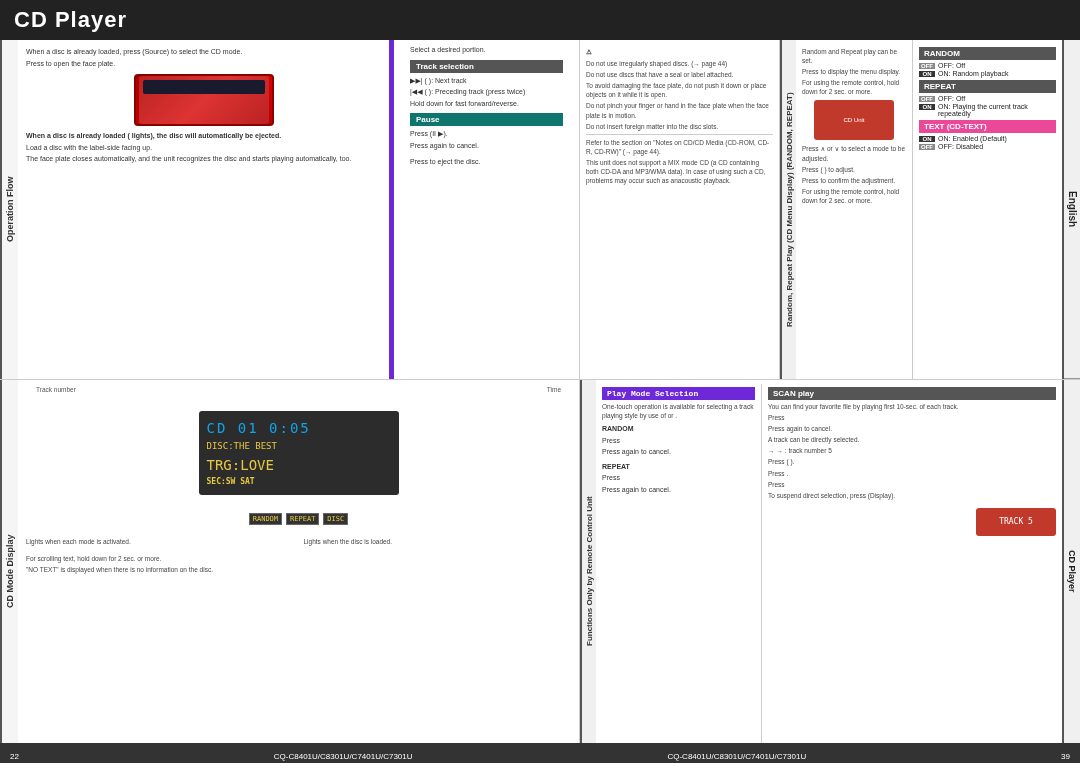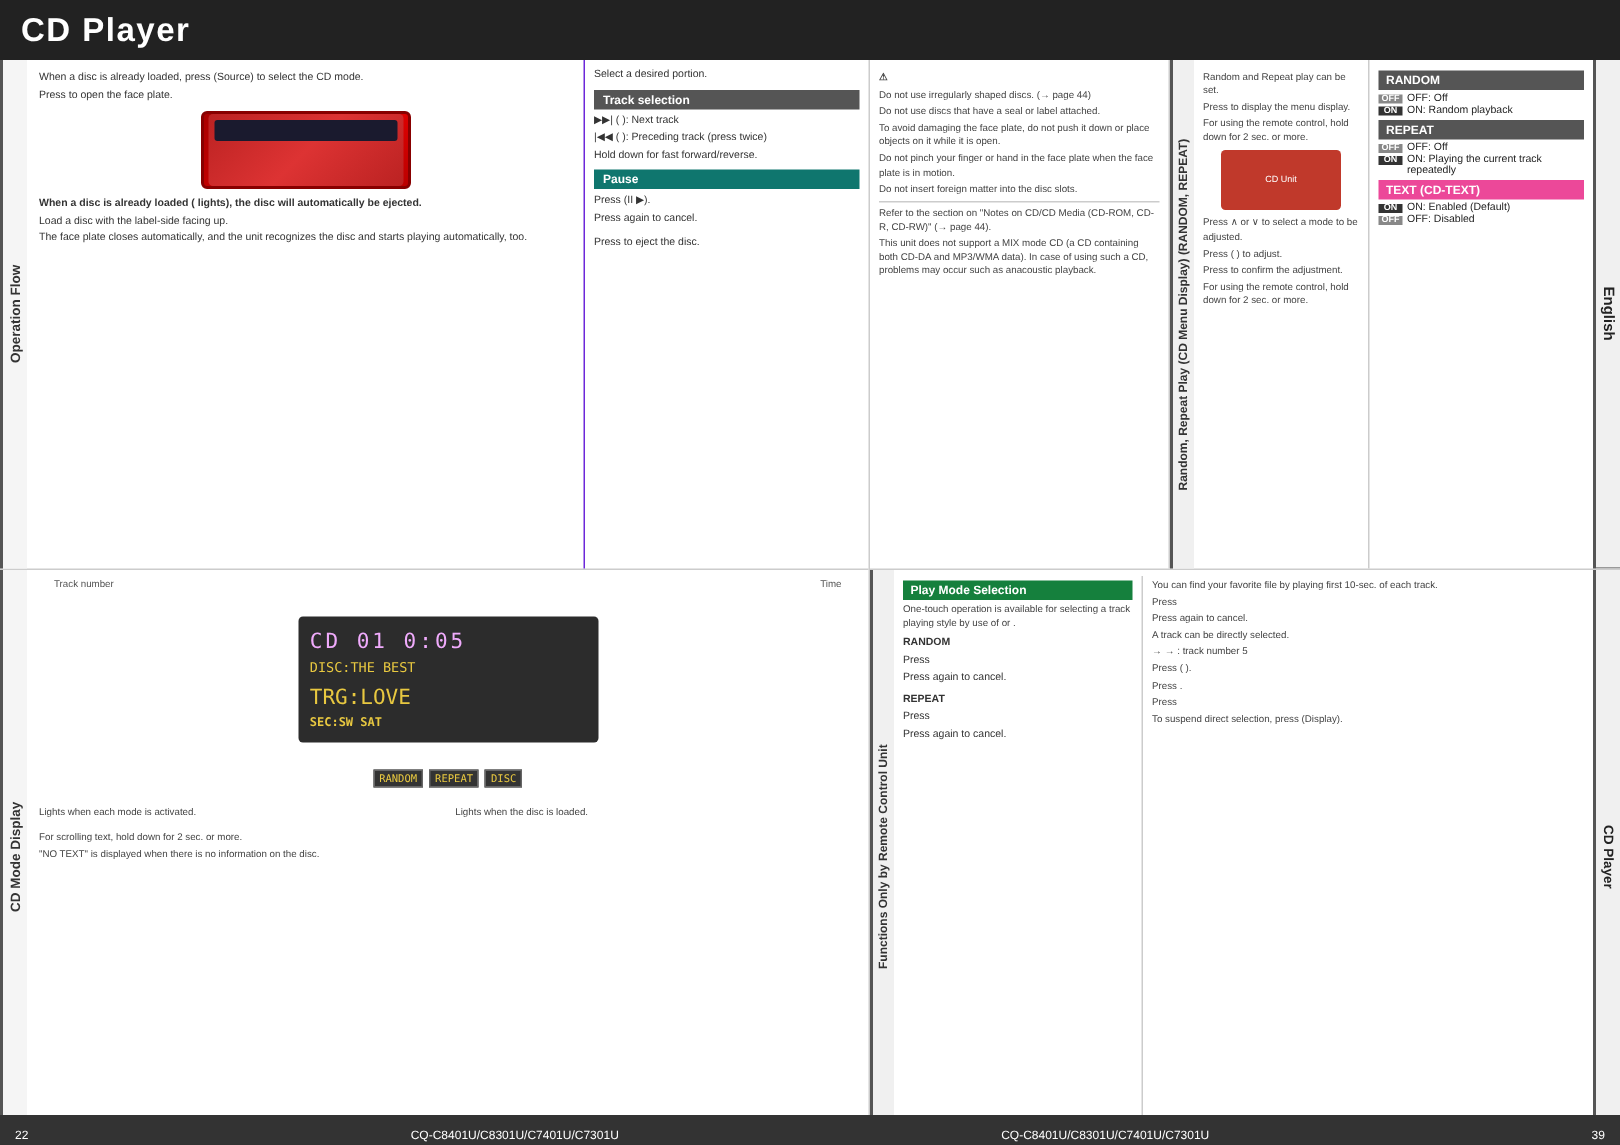--- a/index.html
+++ b/index.html
@@ -64,22 +64,22 @@
 
     .top-content {
       flex: 1;
       padding: 6px 8px;
       font-size: 7.5px;
       line-height: 1.4;
     }
 
     .top-right-instructions {
       width: 190px;
-      padding: 4px 6px;
-      border-left: 1px solid #6d28d9;
+      padding: 4px 16px;
+      border-left: 5px solid #6d28d9;
     }
 
     .section-box {
       background: #4a4a4a;
       color: #fff;
       padding: 2px 6px;
       font-size: 8px;
       font-weight: bold;
       margin-bottom: 3px;
       margin-top: 4px;
@@ -116,21 +116,21 @@
       border-radius: 3px;
       margin: 10px auto;
       width: 200px;
       font-family: monospace;
       font-size: 10px;
       line-height: 1.6;
     }
 
     .cd-display-screen .line1 {
       font-size: 14px;
-      color: #f0abfc;
+      color: #0ea5e9;
       letter-spacing: 2px;
     }
 
     .cd-display-screen .line2 {
       font-size: 9px;
       color: #e8c840;
     }
 
     .cd-display-screen .line3 {
       font-size: 14px;
@@ -195,21 +195,21 @@
       padding: 2px 5px;
       font-size: 8px;
       font-weight: bold;
       margin-bottom: 2px;
       margin-top: 3px;
     }
 
     .section-header.random { background: #555; }
     .section-header.repeat { background: #555; }
     .section-header.text-cd { background: #ec4899; }
-    .section-header.play-mode { background: #15803d; }
+    .section-header.play-mode { background: #6d28d9; font-family: Liberation Mono, monospace; }
     .section-header.scan { background: #555; }
     .section-header.direct { background: #555; }
 
     .on-off-line {
       display: flex;
       align-items: baseline;
       gap: 3px;
       font-size: 7px;
       margin: 1px 0;
     }
@@ -570,33 +570,41 @@
             <p class="instruction-line">Press again to cancel.</p>
           </div>
           <div style="margin-top:4px;">
             <p class="instruction-line bold">REPEAT</p>
             <p class="instruction-line">Press</p>
             <p class="instruction-line">Press again to cancel.</p>
           </div>
         </div>
 
         <div class="right-col-panels">
+          <div class="section-header scan">
+            <span>SCAN play</span>
+          </div>
           <p class="note-small">You can find your favorite file by playing first 10-sec. of each track.</p>
           <p class="note-small">Press</p>
           <p class="note-small">Press again to cancel.</p>
 
           <p class="note-small">A track can be directly selected.</p>
           <p class="note-small">
             <span class="arrow-right">→ : track number 5</span>
           </p>
           <p class="note-small">Press ( ).</p>
           <p class="note-small">Press .</p>
           <p class="note-small">Press</p>
           <p class="note-small">To suspend direct selection, press (Display).</p>
 
+          <div style="display:flex; justify-content:flex-end; margin-top:8px;">
+            <div style="background:#c0392b; width:80px; height:28px; border-radius:3px; display:flex; align-items:center; justify-content:center;">
+              <span style="color:#fff; font-size:8px; font-family:monospace;">TRACK  5</span>
+            </div>
+          </div>
         </div>
       </div>
 
       <div class="right-side-labels">
         <div class="label-cdplayer">
           <span>CD Player</span>
         </div>
       </div>
     </div>
   </div>

